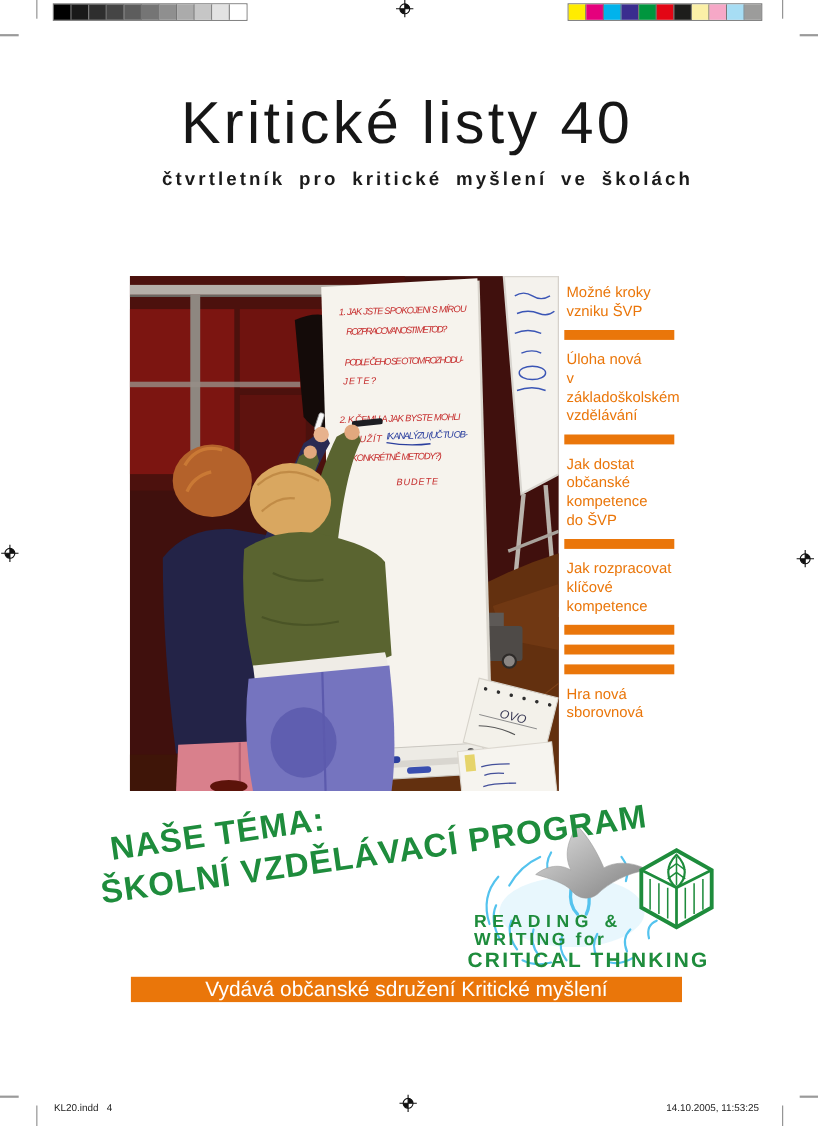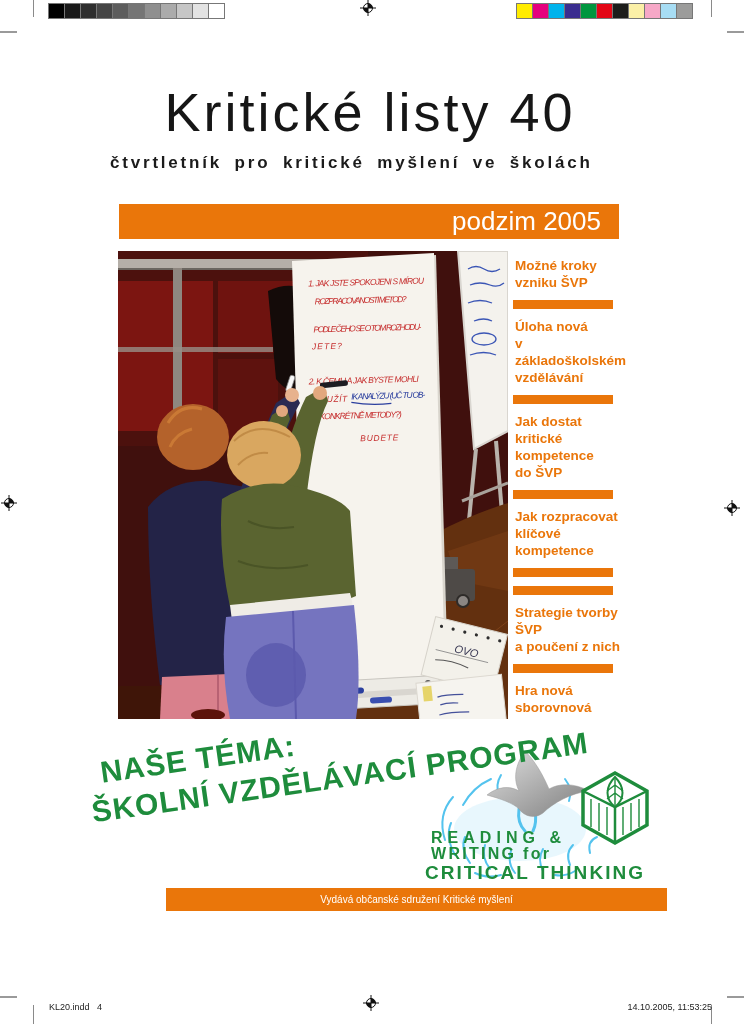--- a/index.html
+++ b/index.html
@@ -11,48 +11,48 @@
   .swatchbar span:last-child{border-right:none;}
   .gsbar{left:48px;}
   .cbar{left:516px;}
   .regmark{position:absolute;width:16px;height:16px;}
   .regmark svg{display:block;}
   .cm-v{position:absolute;width:1px;background:#8a8a8a;}
   .cm-h{position:absolute;height:2px;width:17px;background:#9a9a9a;}
   
   .title{position:absolute;left:110px;top:84px;width:520px;text-align:center;
          font-size:54px;line-height:56px;letter-spacing:3px;color:#161616;font-weight:normal;}
-  .subtitle{position:absolute;left:110px;top:153px;width:520px;text-align:left;
+  .subtitle{position:absolute;left:110px;top:153px;width:520px;text-align:right;
          font-size:17px;font-weight:bold;letter-spacing:2.8px;word-spacing:5px;color:#1b1b1b;}
   
   .banner{position:absolute;left:119px;top:204px;width:500px;height:35px;background:var(--orange,#EA760A);
           color:#fff;text-align:right;font-size:26px;line-height:35px;padding-right:0;}
   .banner .txt{padding-right:18px;display:block;}
   
   .photo{position:absolute;left:118px;top:251px;width:390px;height:468px;}
   
   .sidebar{position:absolute;left:513px;top:257px;width:112px;}
-  .sb-item{color:var(--orange,#EA760A);font-weight:bold;font-size:13.5px;line-height:17px;
+  .sb-item{color:var(--orange,#EA760A);font-weight:normal;font-size:13.5px;line-height:17px;
            white-space:pre-line;margin:0 0 9px 2px;}
   .sb-bar{width:100px;height:9px;background:var(--orange,#EA760A);margin:0 0 9px 0;}
   
   .theme{position:absolute;left:84px;top:756px;width:620px;transform:rotate(-8deg);
          transform-origin:0 0;color:var(--green,#1E8C3C);font-weight:bold;font-size:30px;
          line-height:38px;letter-spacing:1px;z-index:5;}
   .theme .l1{margin-left:14px;display:block;}
   .theme .l2{display:block;}
   
   .logo{position:absolute;left:415px;top:745px;width:235px;height:140px;z-index:4;}
   
   .pubbar{position:absolute;left:119px;top:888px;width:501px;height:23px;background:var(--orange,#EA760A);
-          color:#fff;text-align:center;font-size:10px;line-height:23px;margin-left:47px;}
+          color:#fff;text-align:center;font-size:19px;line-height:23px;}
   
   .foot{position:absolute;top:1002px;font-size:9px;color:#222;white-space:pre;}
   .foot-l{left:49px;}
-  .foot-r{right:32px;}
+  .foot-r{right:54px;}
 </style>
 </head>
 <body>
 
 <div class="page">
 
   <div class="swatchbar gsbar">
     <span style="background-color: rgb(0, 0, 0);"></span>
     <span style="background-color: rgb(25, 25, 25);"></span>
     <span style="background-color: rgb(46, 46, 46);"></span>
@@ -118,23 +118,20 @@
       <line x1="8" y1="0" x2="8" y2="16"></line>
         <line x1="0" y1="8" x2="16" y2="8"></line>
       <circle cx="8" cy="8" r="4.5"></circle>
       <path d="M8,3.5 A4.5,4.5 0 0 1 12.5,8 L8,8 Z M8,12.5 A4.5,4.5 0 0 1 3.5,8 L8,8 Z" stroke="none" fill="#111"></path>
     </svg>
   </div>
 
   <div class="title">Kritické listy 40</div>
   <div class="subtitle">čtvrtletník pro kritické myšlení ve školách</div>
 
-  <div class="banner">
-    <span class="txt">podzim 2005</span>
-  </div>
 
   <svg class="photo" viewBox="0 0 390 468">
     <rect x="0" y="0" width="390" height="468" fill="#40100d"></rect>
 
     <g>
       <rect x="0" y="0" width="250" height="195" fill="#4c110d"></rect>
       <rect x="0" y="30" width="95" height="150" fill="#7c1511"></rect>
       <rect x="100" y="30" width="145" height="72" fill="#6f130f"></rect>
       <rect x="100" y="108" width="60" height="80" fill="#5e120e"></rect>
       <rect x="0" y="8" width="252" height="9" fill="#b5afa8"></rect>
@@ -265,29 +262,27 @@
 
   <div class="sidebar">
     <div class="sb-item">Možné kroky
 vzniku ŠVP</div>
     <div class="sb-bar"></div>
     <div class="sb-item">Úloha nová
 v základoškolském
 vzdělávání</div>
     <div class="sb-bar"></div>
     <div class="sb-item">Jak dostat
-kritické kompetence
+občanské kompetence
 do ŠVP</div>
     <div class="sb-bar"></div>
     <div class="sb-item">Jak rozpracovat
 klíčové kompetence</div>
     <div class="sb-bar"></div>
     <div class="sb-bar"></div>
-    <div class="sb-item">Strategie tvorby ŠVP
-a poučení z nich</div>
     <div class="sb-bar"></div>
     <div class="sb-item">Hra nová
 sborovnová</div>
   </div>
 
   <svg class="logo" viewBox="0 0 235 140">
     <g stroke="#54c3ee" stroke-width="2" fill="none" stroke-linecap="round">
       <ellipse cx="105" cy="84" rx="66" ry="32" fill="#cdeefb" stroke="none" opacity="0.45"></ellipse>
       <path d="M30,95 Q22,70 38,52"></path>
       <path d="M40,110 Q30,92 36,78"></path>

